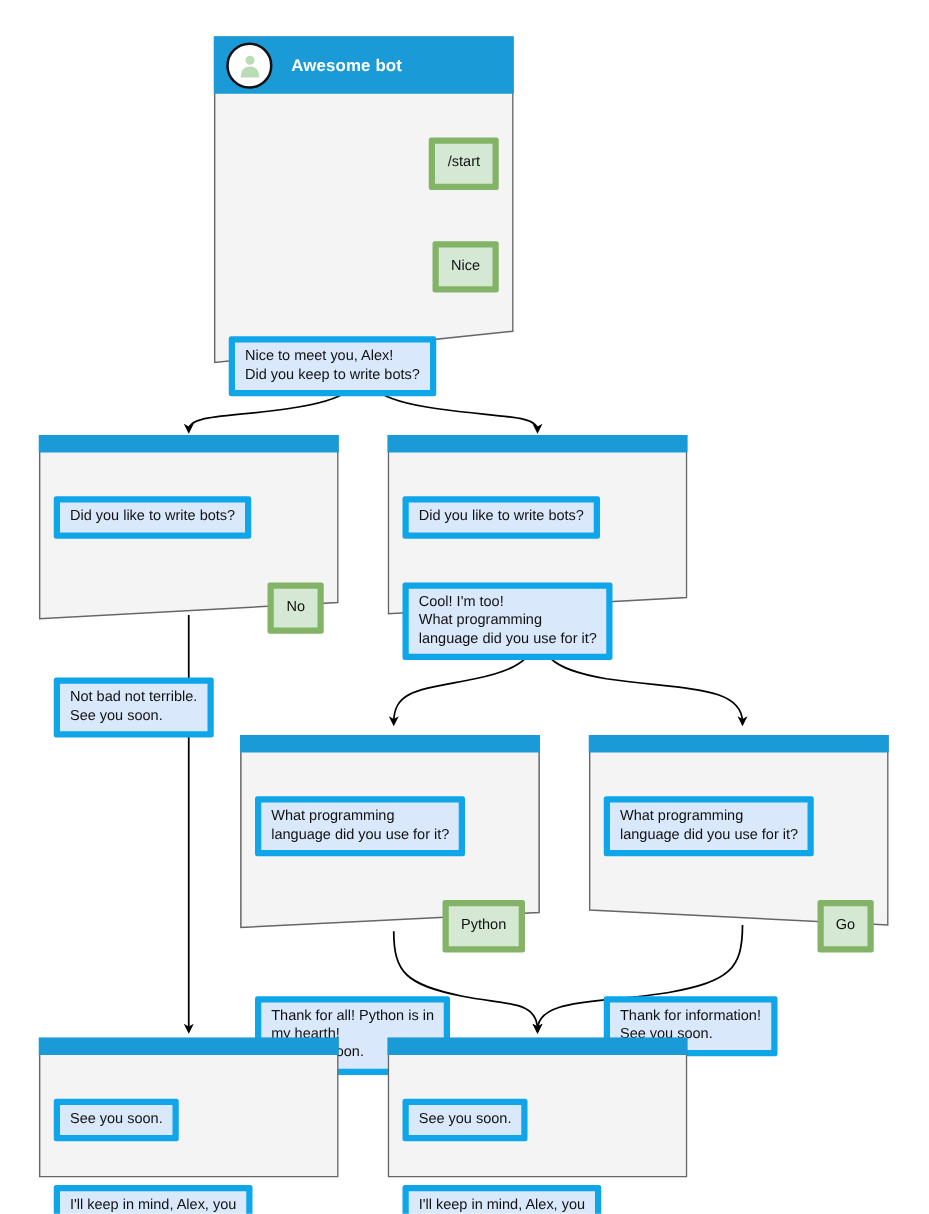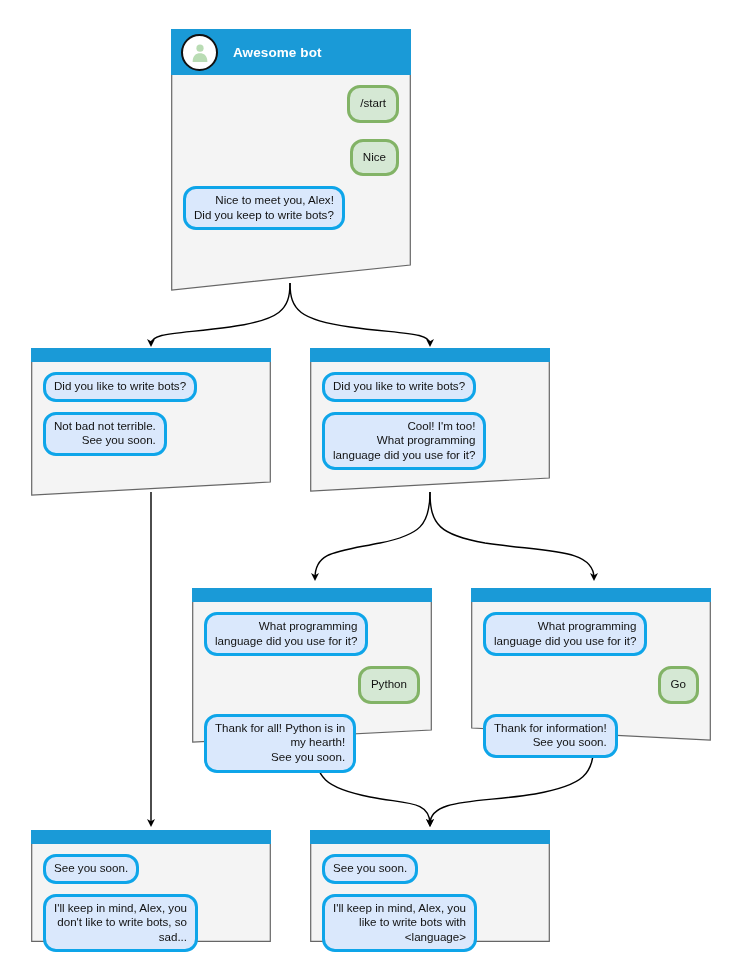--- a/index.html
+++ b/index.html
@@ -1,21 +1,21 @@
 <!DOCTYPE html>
 <html><head>
 <meta charset="utf-8">
 <style>
   html,body{margin:0;padding:0;}
   body{
     width:743px;height:971px;background:#ffffff;
     font-family:"Liberation Sans", sans-serif;
     position:relative;overflow:hidden;
   }
-  #canvas{position:absolute;left:0;top:0;width:743px;height:971px;text-align:right;}
+  #canvas{position:absolute;left:0;top:0;width:743px;height:971px;}
   svg.edges{position:absolute;left:0;top:0;width:743px;height:971px;pointer-events:none;}
 
   .node{position:absolute;}
   .node-shape{position:absolute;left:0;top:0;width:100%;height:100%;}
   .node-inner{position:absolute;left:0;top:0;width:100%;}
 
   .bar{position:relative;height:14px;background:#1a9ad7;}
   .bar.tall{height:46px;display:flex;align-items:center;}
   .avatar{
     position:absolute;left:10px;top:5px;width:37px;height:37px;border-radius:50%;
@@ -26,23 +26,23 @@
     margin-left:62px;color:#ffffff;font-size:13.5px;font-weight:bold;
     letter-spacing:0.1px;white-space:nowrap;
   }
   .body{position:relative;padding:10px 12px 0 12px;}
 
   .row{display:flex;margin-bottom:10px;}
   .row.left{justify-content:flex-start;}
   .row.right{justify-content:flex-end;}
 
   .bubble{
-    border-radius:13px;border:3px solid #0ea5e9;background:#dae8fc;
+    border-radius:2px;border:5px solid #0ea5e9;background:#dae8fc;
     color:#111111;font-size:11.6px;line-height:14.6px;
-    padding:4px 8px 5px 8px;box-sizing:border-box;white-space:pre-line;
+    padding:4px 8px 5px 8px;box-sizing:border-box;white-space:pre-line;margin-top:25px;
   }
   .bubble.user{border-color:#82b366;background:#d5e8d4;padding:8px 10px 9px 10px;}
   .spacer{height:6px;}
 </style>
 </head>
 <body>
 
 <div id="canvas">
 
   <svg class="edges" viewBox="0 0 743 971">
@@ -102,20 +102,23 @@
   <div class="node" style="left:31px;top:348px;width:240px;height:148px;">
     <svg class="node-shape" viewBox="0 0 240 148" preserveAspectRatio="none">
       <polygon points="0.7,0.7 239.3,0.7 239.3,134 0.7,147" fill="#f4f4f4" stroke="#666666" stroke-width="1.2"></polygon>
     </svg>
     <div class="node-inner">
       <div class="bar"></div>
       <div class="body">
         <div class="row left">
           <div class="bubble">Did you like to write bots?</div>
         </div>
+        <div class="row right">
+          <div class="bubble user">No</div>
+        </div>
         <div class="row left">
           <div class="bubble">Not bad not terrible.
 See you soon.</div>
         </div>
       </div>
     </div>
   </div>
 
   <div class="node" style="left:310px;top:348px;width:240px;height:144px;">
     <svg class="node-shape" viewBox="0 0 240 144" preserveAspectRatio="none">

